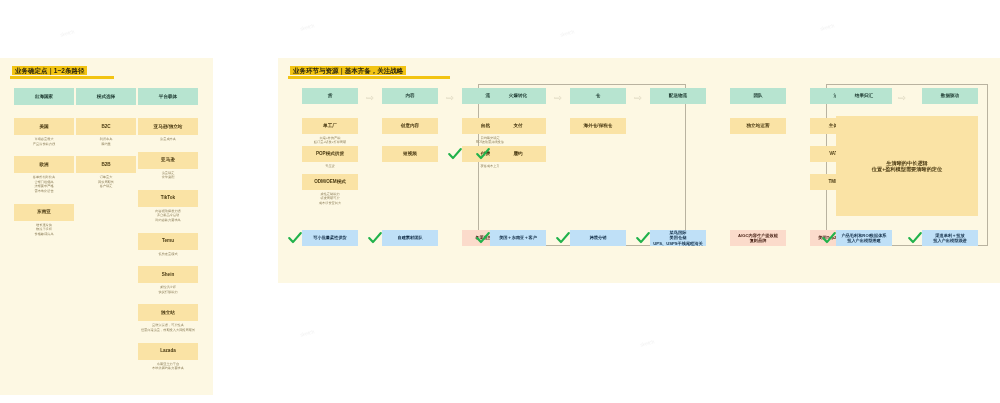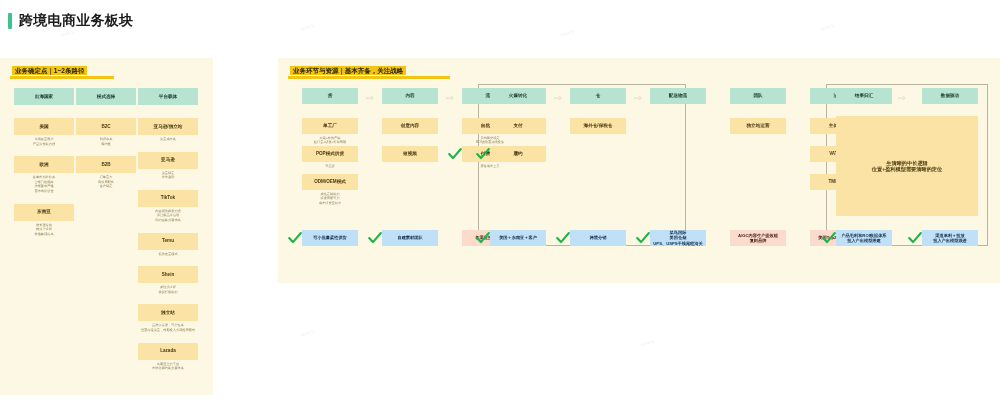--- a/index.html
+++ b/index.html
@@ -59,24 +59,20 @@
   <div class="wm" style="left:60px;top:30px;">sketch</div>
   <div class="wm" style="left:300px;top:24px;">sketch</div>
   <div class="wm" style="left:560px;top:30px;">sketch</div>
   <div class="wm" style="left:820px;top:24px;">sketch</div>
   <div class="wm" style="left:120px;top:200px;">sketch</div>
   <div class="wm" style="left:430px;top:190px;">sketch</div>
   <div class="wm" style="left:700px;top:200px;">sketch</div>
   <div class="wm" style="left:300px;top:330px;">sketch</div>
   <div class="wm" style="left:640px;top:340px;">sketch</div>
 
-  <div class="title-row">
-    <div class="title-bar"></div>
-    <div class="page-title">跨境电商业务板块</div>
-  </div>
 
   <div class="panel" id="panel-left">
     <div class="panel-head" style="left:10px;top:8px;">
       <span class="hl">业务确定点｜1~2条路径</span>
     </div>
     <div class="head-underline" style="left:10px;top:18px;width:104px;"></div>
     <div id="left-body">
         <div class="card c-green" style="left: 14px; top: 30px; width: 60px; height: 17px; white-space: pre-line;">出海国家</div>
         <div class="card c-yellow" style="left: 14px; top: 60px; width: 60px; height: 17px; white-space: pre-line;">美国</div>
         <div class="cap" style="left: 10px; top: 79px; width: 68px;">市场容量最大

